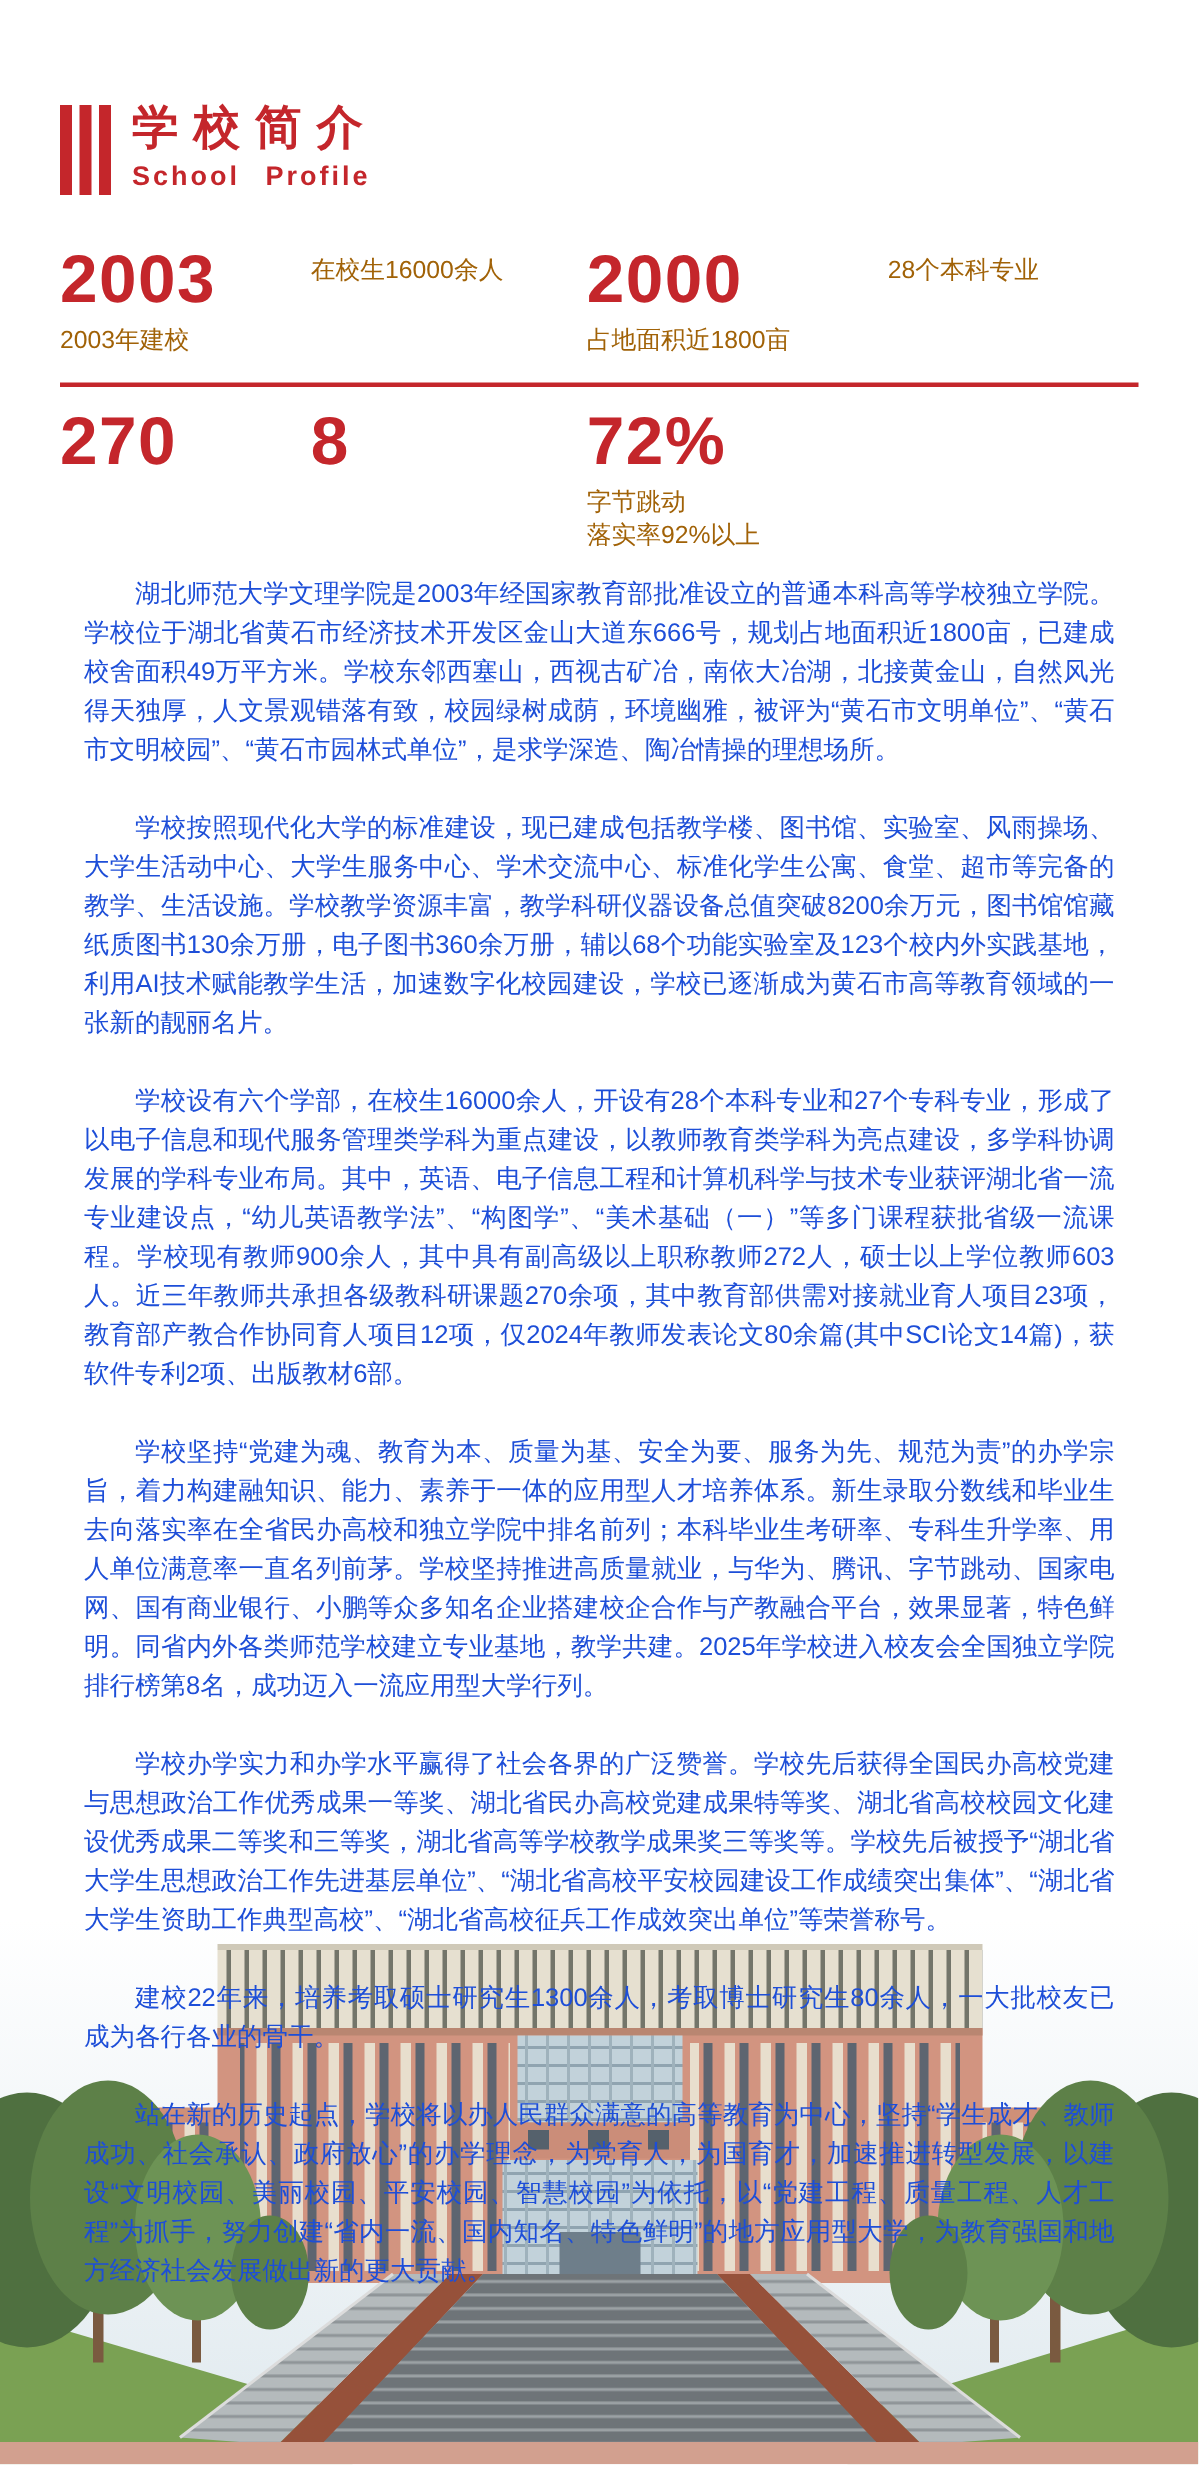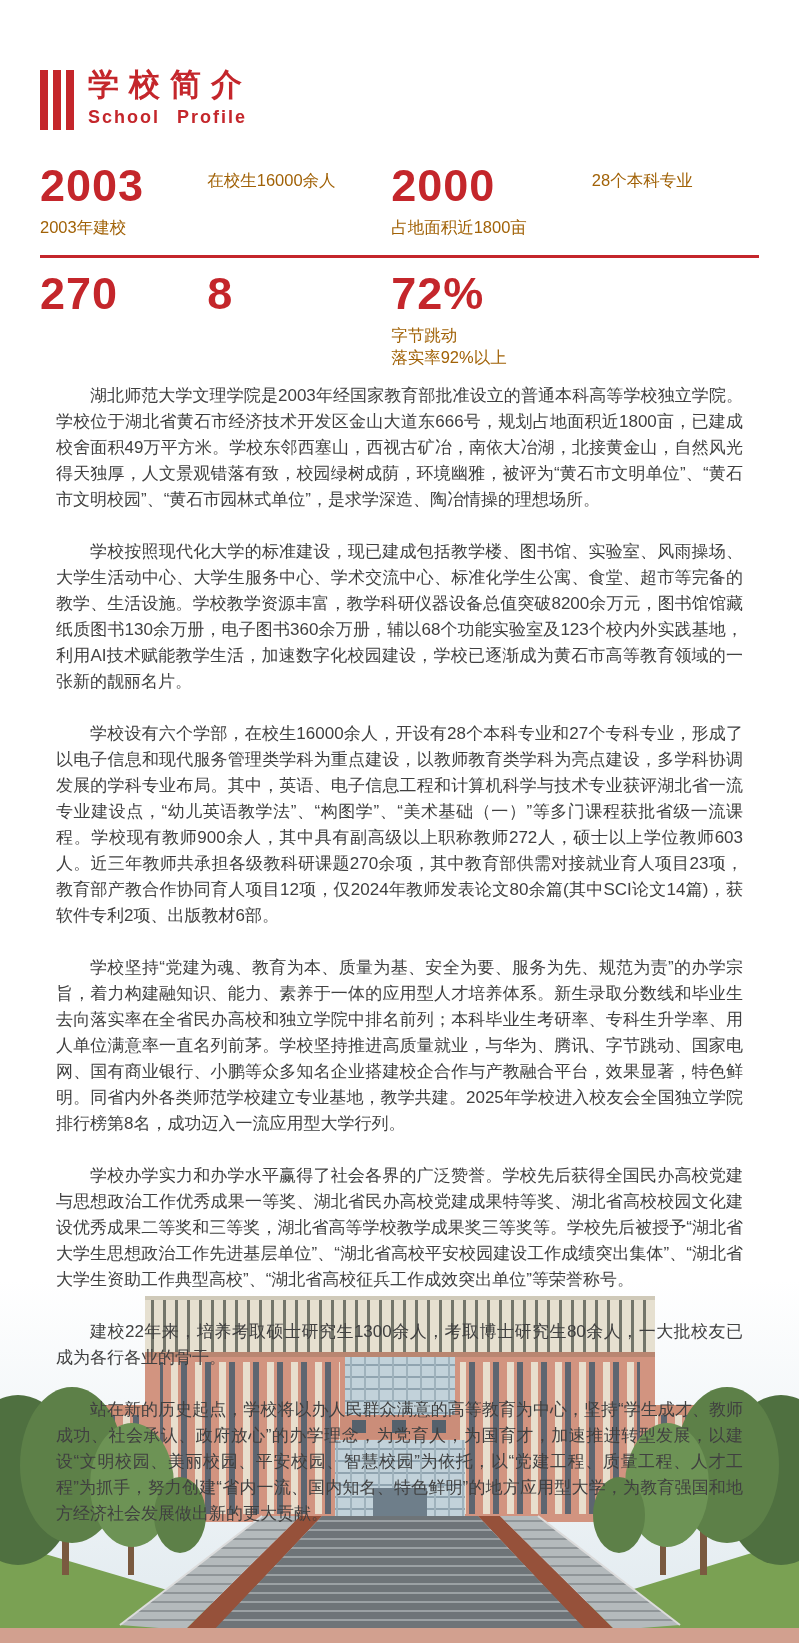--- a/index.html
+++ b/index.html
@@ -39,21 +39,21 @@
     color:#a16207;font-size:16.5px;line-height:1.35;margin-top:7px;
     white-space:pre-line;
   }
   .stats-divider{
     border:none;border-top:3px solid #c4262b;
     margin:16px 0 12px 0;width:719px;
   }
   
   .body-text{
     position:absolute;top:383px;left:56px;width:687px;
-    color:#404040;font-size:17px;line-height:26px;
+    color:#1d4ed8;font-size:17px;line-height:26px;
     text-align:justify;z-index:2;
   }
   .body-text p{margin:0 0 26px 0;text-indent:2em;}
   
   .photo{
     position:absolute;left:0;bottom:0;width:799px;height:363px;z-index:1;
   }
   .photo svg{display:block;}
 </style>
 </head>

